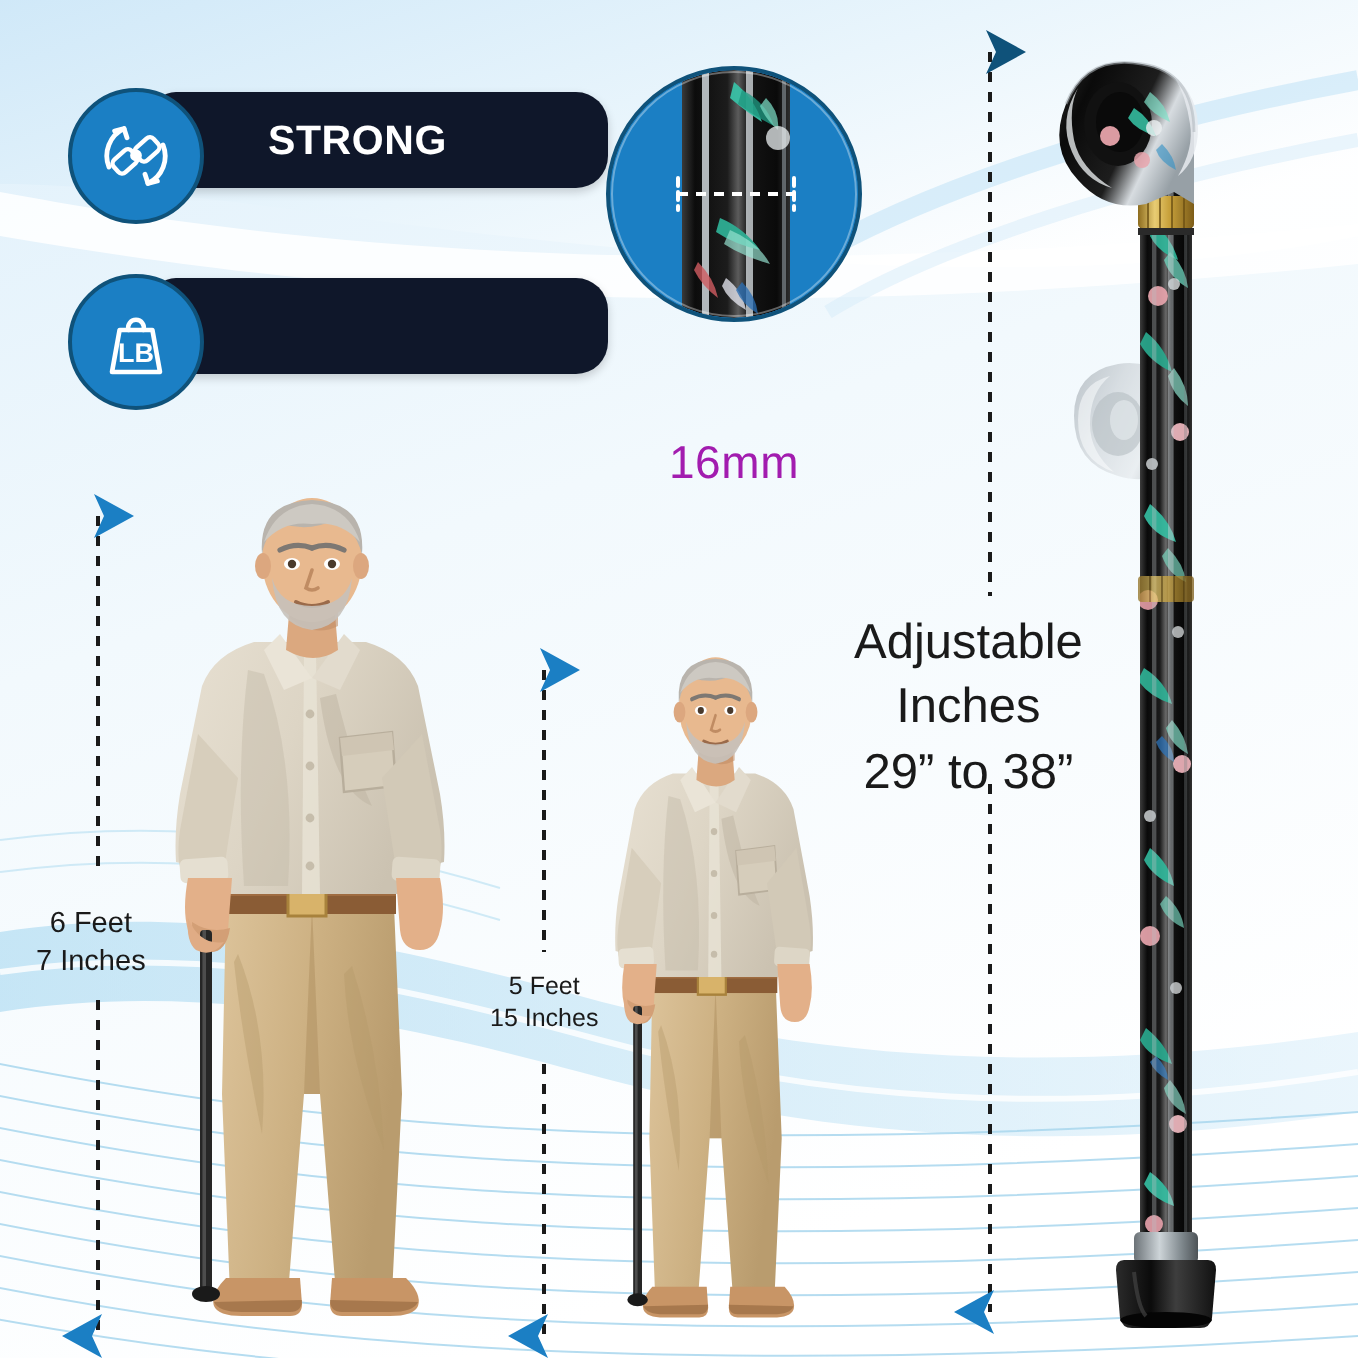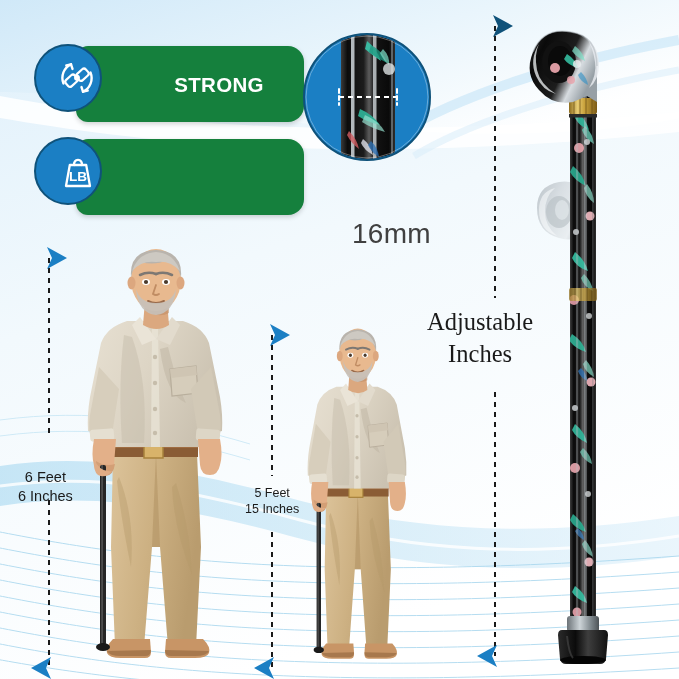--- a/index.html
+++ b/index.html
@@ -13,63 +13,62 @@
   #stage { position:absolute; inset:0; width:679px; height:679px; overflow:hidden; }
 
   
   .bg-svg { position:absolute; inset:0; width:679px; height:679px; }
 
   
   .badges { position:absolute; left:34px; top:44px; }
   .badge-row { position:relative; height:68px; margin-bottom:25px; }
   .badge-pill {
     position:absolute; left:42px; top:2px;
-    height:76px; width:228px;
-    background:#15803d;
+    height:48px; width:228px;
+    background:#0f172a;
     border-radius:12px 16px 16px 12px;
     display:flex; flex-direction:column; justify-content:center;
     padding-left:58px;
     box-shadow:0 2px 5px rgba(0,0,0,.18);
-    text-align:center;
   }
   .badge-pill span {
     color:#ffffff; font-size:20.5px; font-weight:bold;
     letter-spacing:.3px; line-height:25px; white-space:nowrap;
   }
   .badge-circle {
     position:absolute; left:0; top:0;
     width:68px; height:68px; border-radius:50%;
     background:#1b7fc4;
     border:2.5px solid #0f527a;
-    display:flex; align-items:center; justify-content:flex-end;
+    display:flex; align-items:center; justify-content:center;
     z-index:3;
   }
   .badge-circle svg { display:block; }
 
   
   .magnifier {
     position:absolute; left:303px; top:33px;
     width:128px; height:128px; border-radius:50%;
     border:2.5px solid #0f527a;
     background:#1b7fc4;
     overflow:hidden;
   }
   .mag-label {
     position:absolute; left:303px; top:218px; width:128px;
-    text-align:right; font-size:28px; color:#404040; letter-spacing:.3px;
+    text-align:center; font-size:23px; color:#a21caf; letter-spacing:.3px;
   }
 
   
   .meas {
     position:absolute; text-align:center; color:#1a1a1a;
     line-height:1.28; white-space:nowrap;
   }
-  .meas-left  { left:18px;  top:468px; font-size:14.5px; }
+  .meas-left  { left:18px;  top:453px; font-size:14.5px; }
   .meas-mid   { left:245px; top:485px; font-size:12.5px; }
-  .meas-right { left:427px; top:306px; font-size:24.5px; line-height:1.32;font-family:Liberation Serif, serif; }
+  .meas-right { left:427px; top:306px; font-size:24.5px; line-height:1.32; }
 
   
   .person { position:absolute; }
   .person svg { display:block; }
   .person-tall  { left:72px;  top:247px; }
   .person-short { left:296px; top:327px; }
 
   
   .cane { position:absolute; left:515px; top:16px; }
   .cane svg { display:block; }
@@ -236,31 +235,32 @@
         <line x1="92" y1="54" x2="92" y2="70" stroke-dasharray="4,3"></line>
       </g>
       <circle cx="62" cy="62" r="61" fill="none" stroke="#ffffff" stroke-width="1" opacity=".35"></circle>
     </svg>
   </div>
 
   <div class="mag-label">16mm</div>
 
   <div class="meas meas-left">
     <div>6 Feet</div>
-    <div>6 Inches</div>
+    <div>7 Inches</div>
   </div>
 
   <div class="meas meas-mid">
     <div>5 Feet</div>
     <div>15 Inches</div>
   </div>
 
   <div class="meas meas-right">
     <div>Adjustable</div>
     <div>Inches</div>
+    <div>29” to 38”</div>
   </div>
 
   <div class="person person-tall">
     <svg width="170" height="415" viewBox="0 0 170 415">
       <defs>
         <linearGradient id="shirtG" x1="0" y1="0" x2="1" y2="0.4">
           <stop offset="0" stop-color="#e7e0d2"></stop>
           <stop offset="0.5" stop-color="#ddd5c5"></stop>
           <stop offset="1" stop-color="#cbc2b1"></stop>
         </linearGradient>

